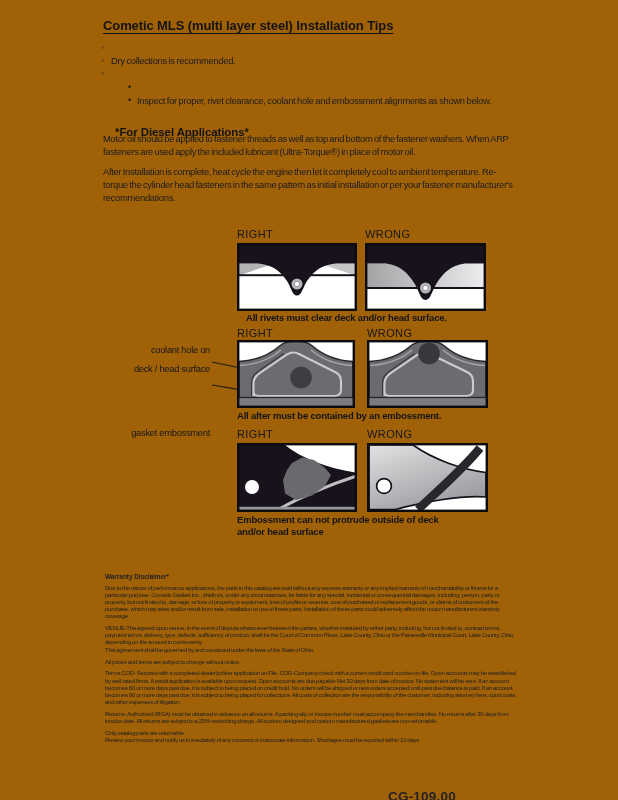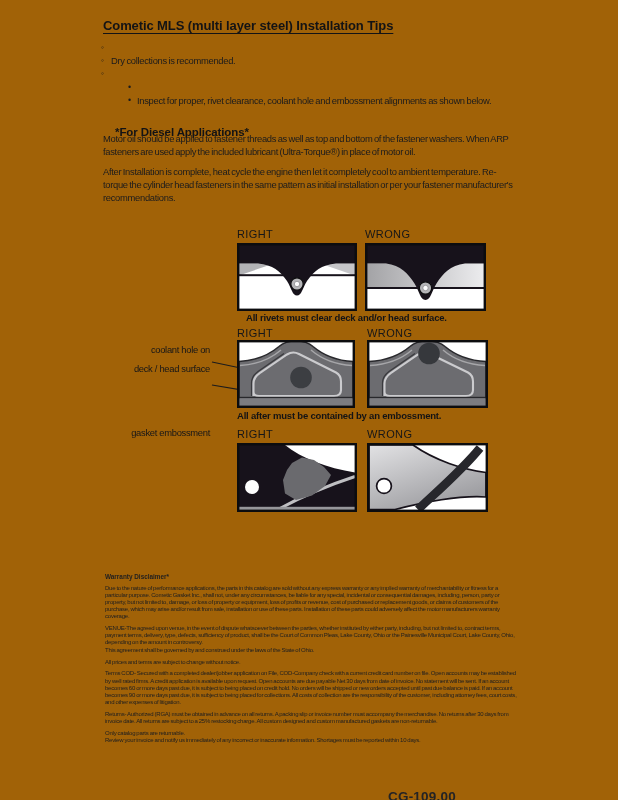--- a/index.html
+++ b/index.html
@@ -159,20 +159,22 @@
           <stop offset="1" stop-color="#9c9ca0"></stop>
       </linearGradient>
     </defs>
     <rect width="121" height="69" fill="#fff"></rect>
     <path d="M2,2 H46 C68,17.5 96,26.5 119,29.5 V54 C92,52 58,59 28,66.5 L2,66.5 Z" fill="url(#g3w)" stroke="#17121b" stroke-width="1.7"></path>
     <path d="M113,5 C97,25 74,45 51,66.5" stroke="#27272c" stroke-width="8.5" fill="none"></path>
     <circle cx="17" cy="43" r="7.4" fill="#fff" stroke="#17121b" stroke-width="1.7"></circle>
     <rect x="1.2" y="1.2" width="118.6" height="66.6" fill="none" stroke="#0c0c0e" stroke-width="2.4"></rect>
   </svg>
 
+  <div class="cap" style="left:237px;top:514px;width:230px;">Embossment can not protrude outside of deck
+and/or head surface</div>
 
   <div class="legal">
     <h3>Warranty Disclaimer*</h3>
     <p>Due to the nature of performance applications, the parts in this catalog are sold without any express warranty or any implied warranty of merchantability or fitness for a particular purpose.  Cometic Gasket Inc., shall not, under any circumstances, be liable for any special, incidental or consequential damages, including, person, party or property, but not limited to, damage, or loss of property or equipment, loss of profits or revenue, cost of purchased or replacement goods, or claims of customers of the purchase, which may arise and/or result from sale, installation or use of these parts.  Installation of these parts could adversely affect the motor manufacturers warranty coverage.</p>
     <p>VENUE-The agreed upon venue, in the event of dispute whatsoever between the parties, whether instituted by either party, including, but not limited to, contract terms, payment terms, delivery, type, defects, sufficiency of product, shall be the Court of Common Pleas, Lake County, Ohio or the Painesville Municipal Court, Lake County, Ohio, depending on the amount in controversy.
 This agreement shall be governed by and construed under the laws of the State of Ohio.</p>
     <p>All prices and terms are subject to change without notice.</p>
     <p>Terms COD- Secured with a completed dealer/jobber application on File, COD-Company check with a current credit card number on file.  Open accounts may be established by well rated firms.  A credit application is available upon request.  Open accounts are due payable Net 30 days from date of invoice.  No statement will be sent.  If an account becomes 60 or more days past due, it is subject to being placed on credit hold.  No orders will be shipped or new orders accepted until past due balance is paid.  If an account becomes 90 or more days past due, it is subject to being placed for collections.  All costs of collection are the responsibility of the customer, including attorney fees, court costs, and other expenses of litigation.</p>
     <p>Returns- Authorized (RGA) must be obtained in advance on all returns.  A packing slip or invoice number must accompany the merchandise.  No returns after 30 days from invoice date.  All returns are subject to a 25% restocking charge.  All custom designed and custom manufactured gaskets are non-returnable.</p>
     <p>Only catalog parts are returnable.

